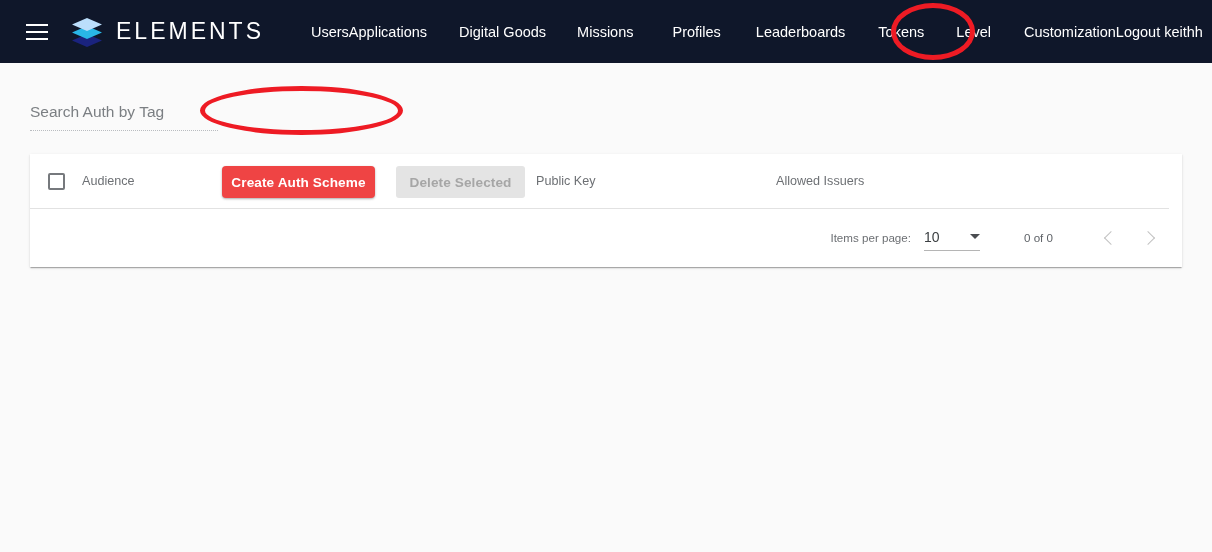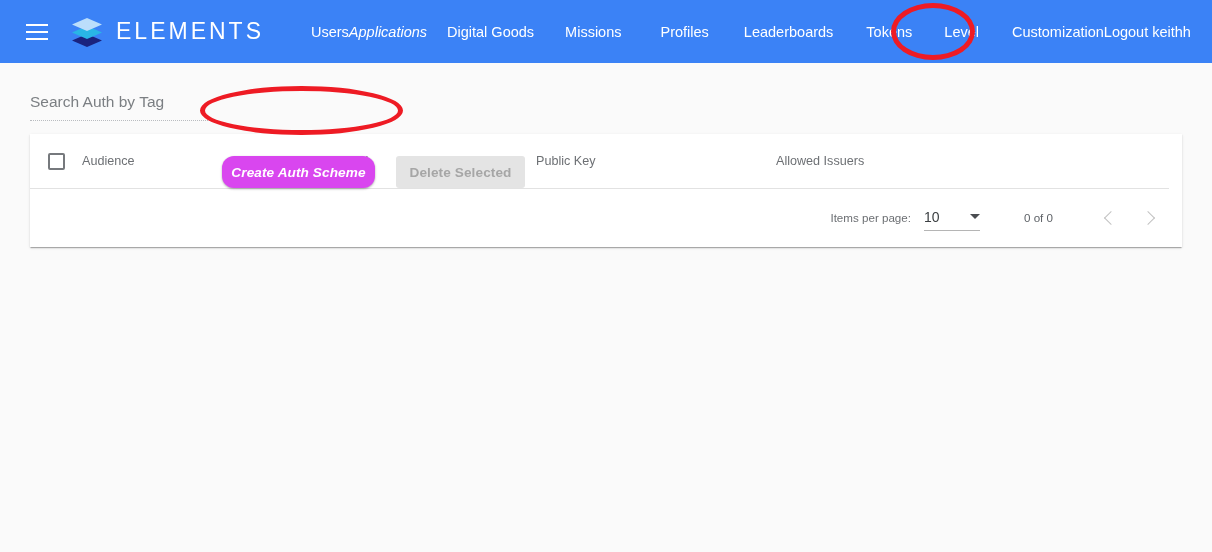--- a/index.html
+++ b/index.html
@@ -15,21 +15,21 @@
     position: relative;
     -webkit-font-smoothing: antialiased;
   }
 
   
   .topbar {
     position: absolute;
     left: 0; top: 0;
     width: 1212px;
     height: 63px;
-    background: #3b82f6;
+    background: #0f172a;
     display: flex;
     align-items: center;
     box-sizing: border-box;
     padding-left: 26px;
     padding-right: 14px;
     z-index: 5;
   }
   .hamburger {
     width: 22px;
     height: 16px;
@@ -76,34 +76,34 @@
   .nav-link {
     color: #ffffff;
     font-size: 14.5px;
     font-weight: 500;
     text-decoration: none;
     white-space: nowrap;
     cursor: pointer;
     padding: 6px 0;
   }
   .nav-gap-1  { }
-  .nav-gap-2  { margin-right: 20px; font-style: italic; }
+  .nav-gap-2  { margin-right: 32px; }
   .nav-gap-3  { margin-right: 31px; }
   .nav-gap-4  { margin-right: 39px; }
   .nav-gap-5  { margin-right: 35px; }
   .nav-gap-6  { margin-right: 33px; }
   .nav-gap-7  { margin-right: 32px; }
   .nav-gap-8  { margin-right: 33px; }
   .nav-logout { margin-left: auto; margin-right: 14px; font-weight: 500; }
 
   
   .controls {
     position: absolute;
     left: 0;
-    top: 63px;
+    top: 73px;
     width: 1212px;
     height: 82px;
   }
   .search-wrap {
     position: absolute;
     left: 30px;
     top: 30px;
     width: 188px;
   }
   .search-input {
@@ -122,32 +122,31 @@
     border-bottom: 1px dotted #b9bcc0;
     width: 188px;
     height: 0;
   }
   .btn-create {
     position: absolute;
     left: 222px;
     top: 93px;
     width: 153px;
     height: 32px;
-    background: #d946ef;
+    background: #ef4444;
     color: #ffffff;
     border: 0;
-    border-radius: 12px;
+    border-radius: 4px;
     font-family: "Liberation Sans", sans-serif;
     font-size: 13.6px;
     font-weight: 600;
     letter-spacing: 0.1px;
     cursor: pointer;
     box-shadow: 0 1px 2px rgba(0,0,0,0.22), 0 1px 3px rgba(0,0,0,0.12);
     z-index: 3;
-    font-style: italic;
   }
   .btn-delete {
     position: absolute;
     left: 396px;
     top: 93px;
     width: 129px;
     height: 32px;
     background: #e4e4e4;
     color: #a6a6a6;
     border: 0;
@@ -157,21 +156,21 @@
     font-weight: 600;
     letter-spacing: 0.1px;
     cursor: default;
     z-index: 1;
   }
 
   
   .card {
     position: absolute;
     left: 30px;
-    top: 134px;
+    top: 154px;
     width: 1152px;
     height: 113px;
     background: #ffffff;
     box-shadow: 0 2px 1px -1px rgba(0,0,0,.18), 0 1px 1px 0 rgba(0,0,0,.12), 0 1px 3px 0 rgba(0,0,0,.10);
     box-sizing: border-box;
     overflow: hidden;
   }
   .thead {
     height: 55px;
     display: flex;

